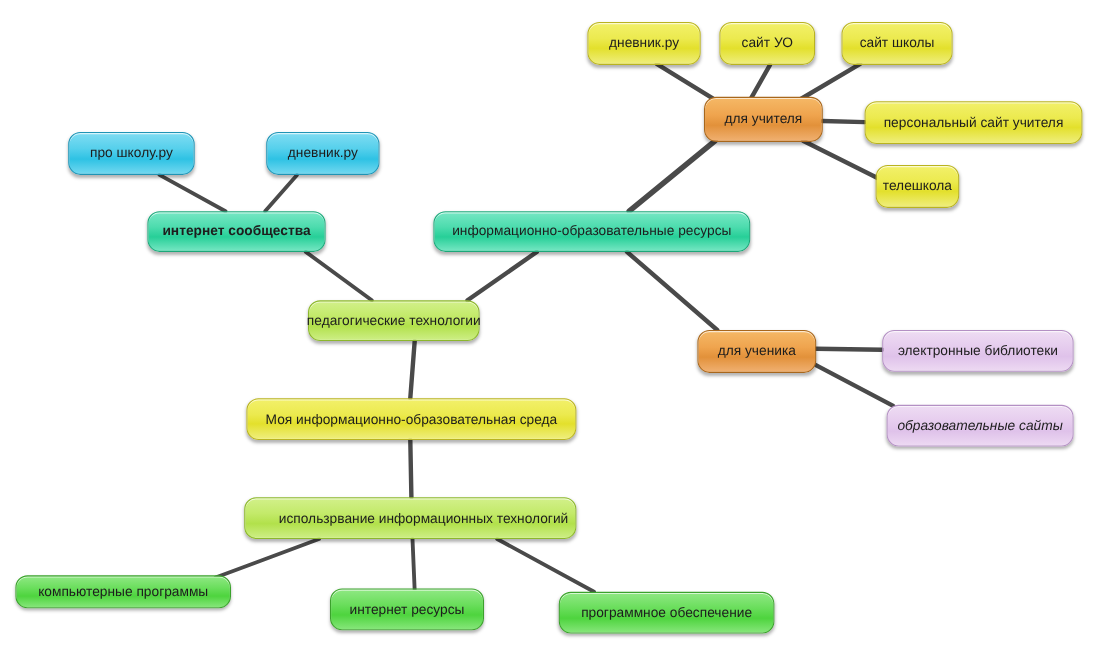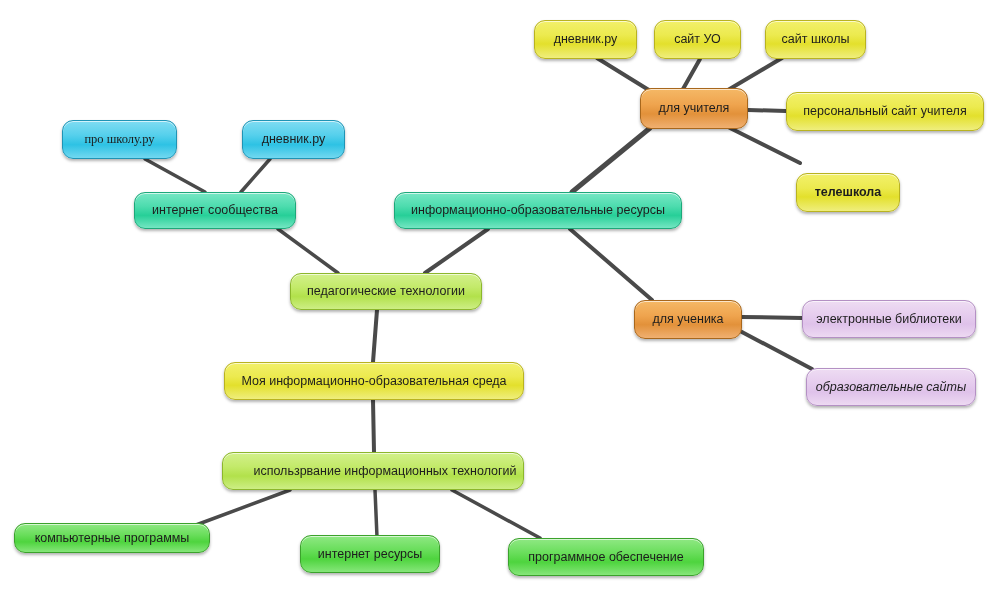--- a/index.html
+++ b/index.html
@@ -90,26 +90,26 @@
       <line x1="290" y1="490" x2="196" y2="525" stroke="#4a4a4a" stroke-width="3.5" stroke-linecap="round"></line>
       <line x1="375" y1="490" x2="377" y2="537" stroke="#4a4a4a" stroke-width="3.5" stroke-linecap="round"></line>
       <line x1="452" y1="490" x2="540" y2="538" stroke="#4a4a4a" stroke-width="3.5" stroke-linecap="round"></line>
     </svg>
   <div id="node-layer">
       <div class="node c-yellow" style="left: 534px; top: 20px; width: 103px; height: 39px;">дневник.ру</div>
       <div class="node c-yellow" style="left: 654px; top: 20px; width: 87px; height: 39px;">сайт УО</div>
       <div class="node c-yellow" style="left: 765px; top: 20px; width: 101px; height: 39px;">сайт школы</div>
       <div class="node c-orange" style="left: 640px; top: 88px; width: 108px; height: 41px;">для учителя</div>
       <div class="node c-yellow" style="left: 786px; top: 92px; width: 198px; height: 39px;">персональный сайт учителя</div>
-      <div class="node c-yellow" style="left: 796px; top: 173px; width: 104px; height: 39px; font-weight: bold;">телешкола</div>
-      <div class="node c-blue" style="left: 62px; top: 120px; width: 115px; height: 39px; font-family: Liberation Serif, serif;">про школу.ру</div>
+      <div class="node c-yellow" style="left: 796px; top: 150px; width: 76px; height: 39px;">телешкола</div>
+      <div class="node c-blue" style="left: 62px; top: 120px; width: 115px; height: 39px;">про школу.ру</div>
       <div class="node c-blue" style="left: 242px; top: 120px; width: 103px; height: 39px;">дневник.ру</div>
-      <div class="node c-teal" style="left: 134px; top: 192px; width: 162px; height: 37px;">интернет сообщества</div>
+      <div class="node c-teal" style="left: 134px; top: 192px; width: 162px; height: 37px; font-weight: bold;">интернет сообщества</div>
       <div class="node c-teal" style="left: 394px; top: 192px; width: 288px; height: 37px;">информационно-образовательные ресурсы</div>
-      <div class="node c-lime" style="left: 290px; top: 273px; width: 192px; height: 37px;">педагогические технологии</div>
+      <div class="node c-lime" style="left: 280px; top: 273px; width: 156px; height: 37px;">педагогические технологии</div>
       <div class="node c-orange" style="left: 634px; top: 300px; width: 108px; height: 39px; border-radius: 11px;">для ученика</div>
       <div class="node c-pink" style="left: 802px; top: 300px; width: 174px; height: 38px;">электронные библиотеки</div>
       <div class="node c-pink" style="left: 806px; top: 368px; width: 170px; height: 38px; font-style: italic;">образовательные сайты</div>
       <div class="node c-yellow" style="left: 224px; top: 362px; width: 300px; height: 38px;">Моя информационно-образовательная среда</div>
       <div class="node c-lime" style="left: 222px; top: 452px; width: 302px; height: 38px; padding-left: 33px;">использрвание информационных технологий</div>
       <div class="node c-green" style="left: 14px; top: 523px; width: 196px; height: 30px;">компьютерные программы</div>
       <div class="node c-green" style="left: 300px; top: 535px; width: 140px; height: 38px;">интернет ресурсы</div>
       <div class="node c-green" style="left: 508px; top: 538px; width: 196px; height: 38px;">программное обеспечение</div>
     </div>
 </div>

